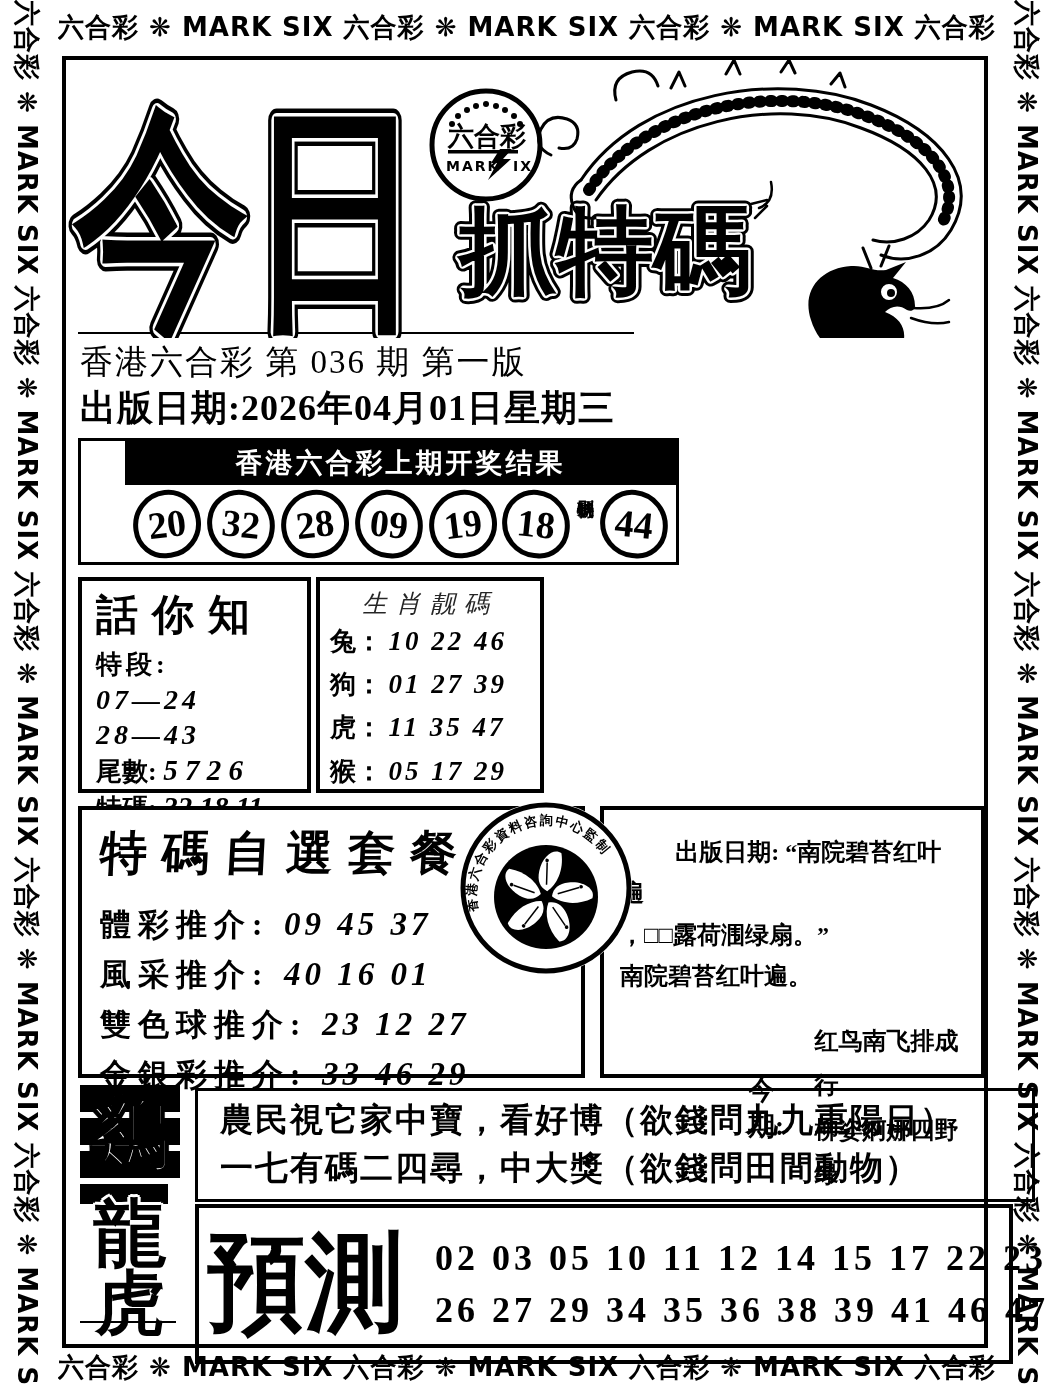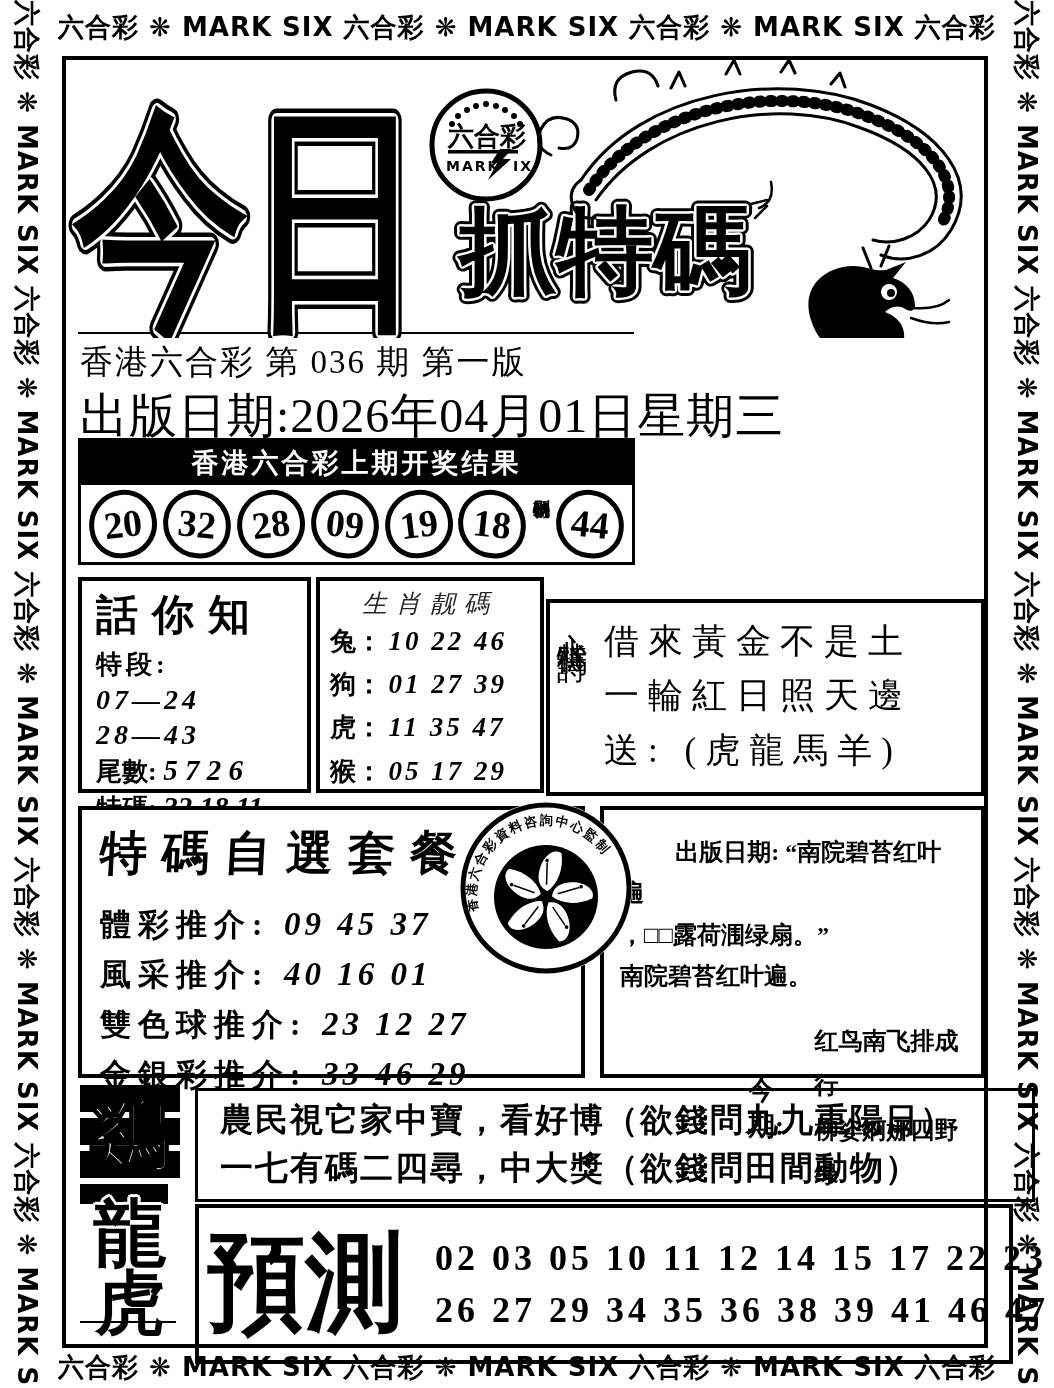--- a/index.html
+++ b/index.html
@@ -8,23 +8,23 @@
   .abs{position:absolute;}
   
   .strip{position:absolute;height:42px;line-height:42px;font-family:"DejaVu Sans","Liberation Sans",sans-serif;
          font-weight:bold;font-size:26px;white-space:nowrap;overflow:hidden;letter-spacing:1px;}
   .strip.vert{transform-origin:0 0;transform:rotate(90deg);width:1388px;}
   
   .frame{position:absolute;left:62px;top:56px;width:918px;height:1284px;border:4px solid #000;}
   .rule{position:absolute;background:#000;}
   .hline{left:78px;top:332px;width:556px;height:2px;}
   .issue{left:80px;top:340px;font-size:33px;letter-spacing:2px;}
-  .publish{left:80px;top:384px;font-size:48px;font-weight:normal;letter-spacing:1px;}
-  
-  .results{left:78px;top:438px;width:551px;height:121px;border:3px solid #000;}
+  .publish{left:80px;top:384px;font-size:36px;font-weight:bold;letter-spacing:1px;}
+  
+  .results{left:78px;top:438px;width:551px;height:121px;border:3px solid #000;padding-left:44px;}
   .results-header{height:44px;background:#000;color:#fff;display:flex;align-items:center;justify-content:center;
      font-family:"DejaVu Sans","Liberation Sans",sans-serif;font-weight:bold;font-size:27px;letter-spacing:3px;}
   .results-row{height:77px;display:flex;align-items:center;justify-content:space-between;padding:0 8px;}
   .ball{width:58px;height:58px;border:5px solid #000;border-radius:52% 48% 50% 46%;display:flex;align-items:center;
         justify-content:center;font-size:38px;font-weight:bold;transform:rotate(-7deg);}
   .ball:nth-child(2n){transform:rotate(6deg);border-radius:47% 53% 44% 52%;}
   .special-label{writing-mode:vertical-rl;font-size:17px;font-weight:bold;line-height:1.05;letter-spacing:0;height:74px;}
   
   .box{position:absolute;border:4px solid #000;box-sizing:border-box;background:#fff;}
   .tips{left:78px;top:577px;width:233px;height:216px;padding:6px 14px;}
@@ -195,28 +195,20 @@
     <div class="zodiac-row">
       <span>虎：</span>
       <span class="num">11 35 47</span>
     </div>
     <div class="zodiac-row">
       <span>猴：</span>
       <span class="num">05 17 29</span>
     </div>
   </div>
 
-  <div class="box poem">
-    <div class="poem-title">心水特碼詩</div>
-    <div class="poem-lines">
-      <div>借來黃金不是土</div>
-      <div>一輪紅日照天邊</div>
-      <div>送: (虎龍馬羊)</div>
-    </div>
-  </div>
 
   <div class="box combo">
     <div class="combo-title">特碼自選套餐</div>
     <div style="margin-top:14px;">
       <div class="combo-row">
         <span>體彩推介:</span>
         <span class="num">09 45 37</span>
       </div>
       <div class="combo-row">
         <span>風采推介:</span>

